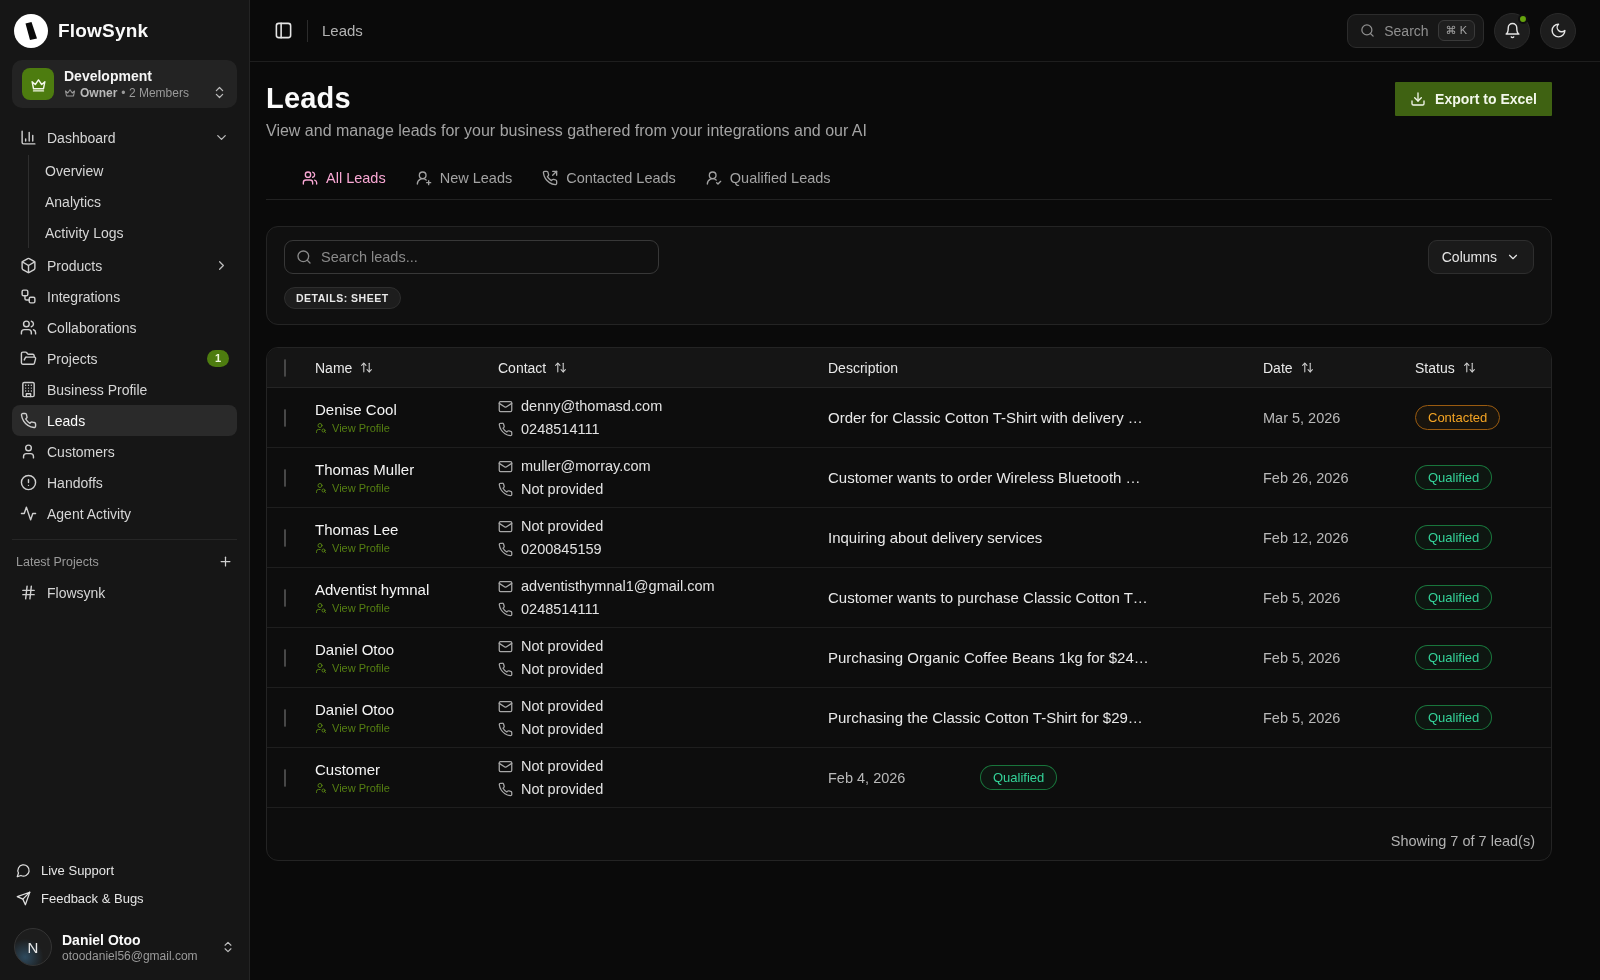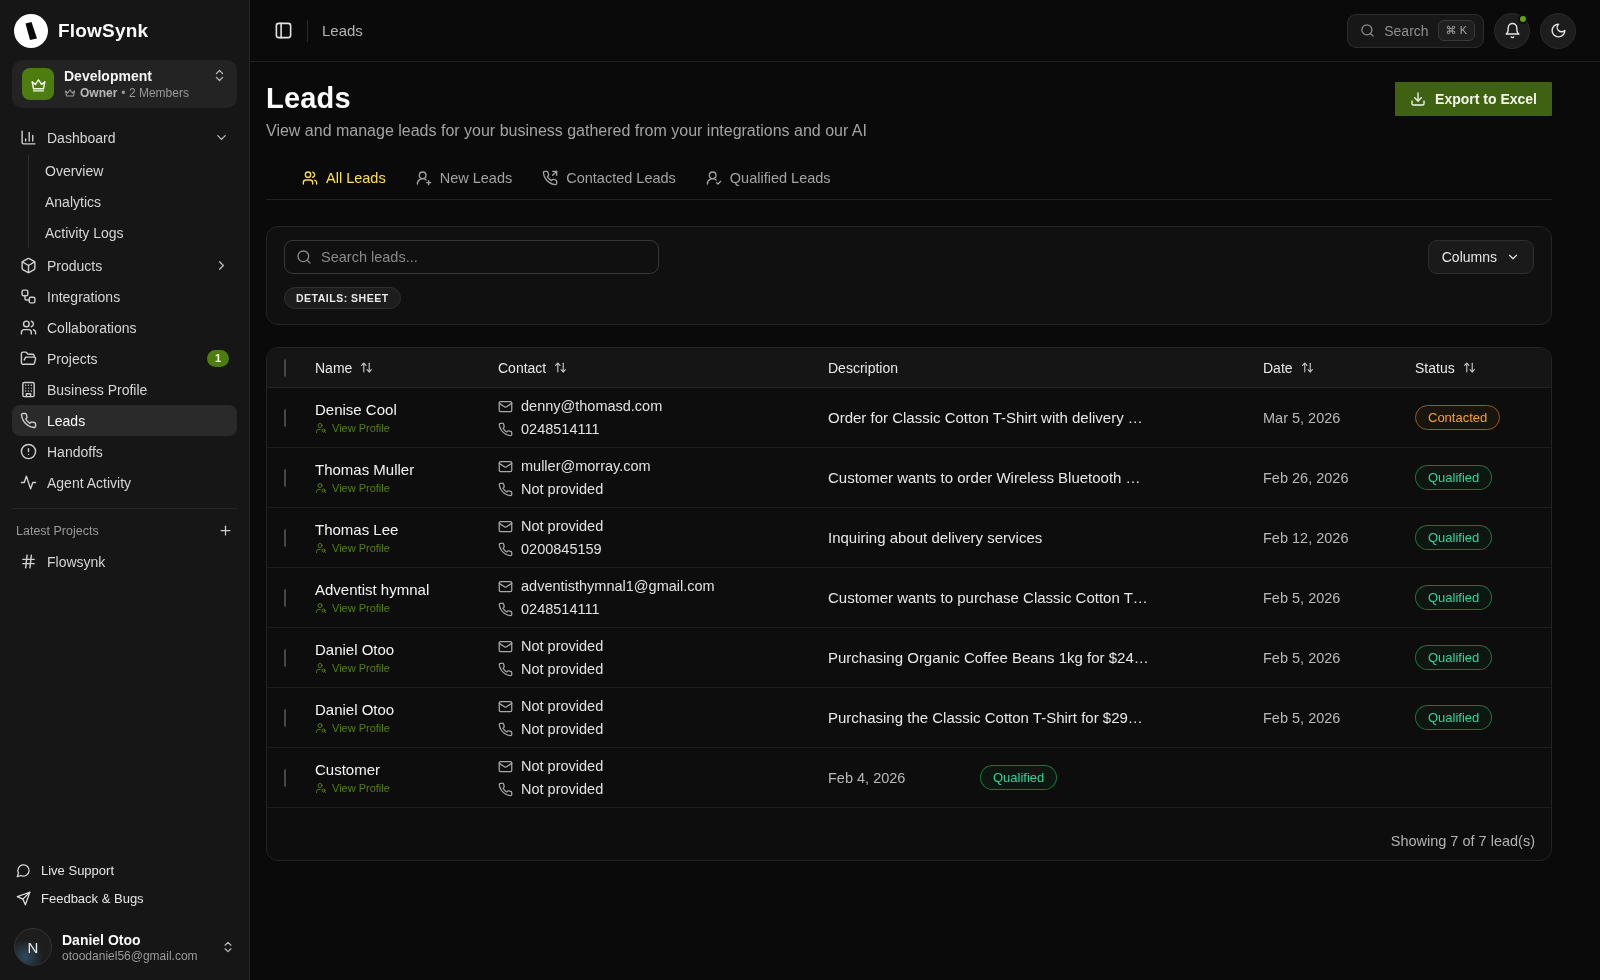--- a/index.html
+++ b/index.html
@@ -17,21 +17,21 @@
     border-right:1px solid #242424;
     display:flex; flex-direction:column;
     padding:10px 12px 14px; height:980px;
   }
   .brand { display:flex; align-items:center; gap:10px; padding:4px 2px 12px; }
   .logo-circle { width:34px; height:34px; }
   .brand-name { font-size:19px; font-weight:700; letter-spacing:.2px; }
 
   .workspace {
     background:#232323; border-radius:10px; padding:8px 10px;
-    display:flex; align-items:flex-start; gap:10px; margin-bottom:14px; cursor:pointer;
+    display:flex; align-items:flex-end; gap:10px; margin-bottom:14px; cursor:pointer;
   }
   .ws-icon { width:32px; height:32px; border-radius:8px; background:#4d7c0f;
     display:flex; align-items:center; justify-content:center; color:#f3f8e8; }
   .ws-meta { flex:1; min-width:0; }
   .ws-name { font-size:14px; font-weight:600; color:#f5f5f5; }
   .ws-sub { font-size:12px; color:#9a9a9a; display:flex; align-items:center; gap:4px; margin-top:2px; }
   .ws-sub .role { font-weight:700; color:#b9b9b9; }
   .chev-updown { color:#bdbdbd; }
 
   .nav { list-style:none; }
@@ -102,21 +102,21 @@
   .page-sub { font-size:16px; color:#a3a3a3; margin-top:7px; }
   .export-btn {
     display:flex; align-items:center; gap:9px; height:34px; padding:0 15px;
     background:#3f6212; border:none; border-radius:1px; color:#f2f7ea;
     font-size:14px; font-weight:600; cursor:pointer; font-family:inherit;
   }
 
   .tabs { display:flex; gap:30px; margin-top:30px; border-bottom:1px solid #222; padding:0 4px 13px 36px; }
   .tab { display:flex; align-items:center; gap:8px; font-size:14.5px; color:#a3a3a3; cursor:pointer; }
   .tab .ni-icon { width:16px; height:16px; }
-  .tab.active { color:#fde047; font-weight:500; }
+  .tab.active { color:#f9a8d4; font-weight:500; }
 
   .filter-card {
     margin-top:26px; border:1px solid #242424; background:#101010;
     border-radius:12px; padding:13px 17px 15px;
   }
   .filter-row { display:flex; justify-content:space-between; align-items:flex-end; }
   .search-field {
     width:375px; height:34px; border:1px solid #383838; border-radius:9px;
     display:flex; align-items:center; gap:9px; padding:0 11px; color:#8a8a8a;
   }
@@ -291,20 +291,29 @@
         </span>
       <span>Business Profile</span>
     </li>
     <li class="nav-item active">
       <span class="ni-icon">
           <svg viewBox="0 0 24 24" fill="none" stroke="currentColor" stroke-width="2" stroke-linecap="round" stroke-linejoin="round">
             <path d="M22 16.92v3a2 2 0 0 1-2.18 2 19.79 19.79 0 0 1-8.63-3.07 19.5 19.5 0 0 1-6-6A19.79 19.79 0 0 1 2.12 4.18 2 2 0 0 1 4.11 2h3a2 2 0 0 1 2 1.72c.13.96.36 1.9.7 2.81a2 2 0 0 1-.45 2.11L8.09 9.91a16 16 0 0 0 6 6l1.27-1.27a2 2 0 0 1 2.11-.45c.91.34 1.85.57 2.81.7A2 2 0 0 1 22 16.92z"></path>
           </svg>
         </span>
       <span>Leads</span>
+    </li>
+    <li class="nav-item">
+      <span class="ni-icon">
+          <svg viewBox="0 0 24 24" fill="none" stroke="currentColor" stroke-width="2" stroke-linecap="round" stroke-linejoin="round">
+            <path d="M19 21v-2a4 4 0 0 0-4-4H9a4 4 0 0 0-4 4v2"></path>
+            <circle cx="12" cy="7" r="4"></circle>
+          </svg>
+        </span>
+      <span>Customers</span>
     </li>
     <li class="nav-item">
       <span class="ni-icon">
           <svg viewBox="0 0 24 24" fill="none" stroke="currentColor" stroke-width="2" stroke-linecap="round" stroke-linejoin="round">
             <circle cx="12" cy="12" r="10"></circle>
             <line x1="12" y1="8" x2="12" y2="12"></line>
             <line x1="12" y1="16" x2="12.01" y2="16"></line>
           </svg>
         </span>
       <span>Handoffs</span>

